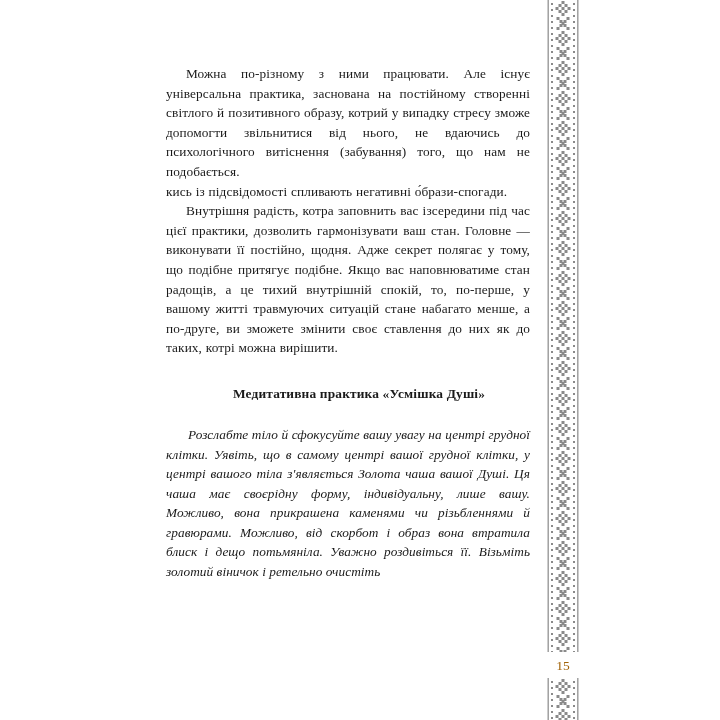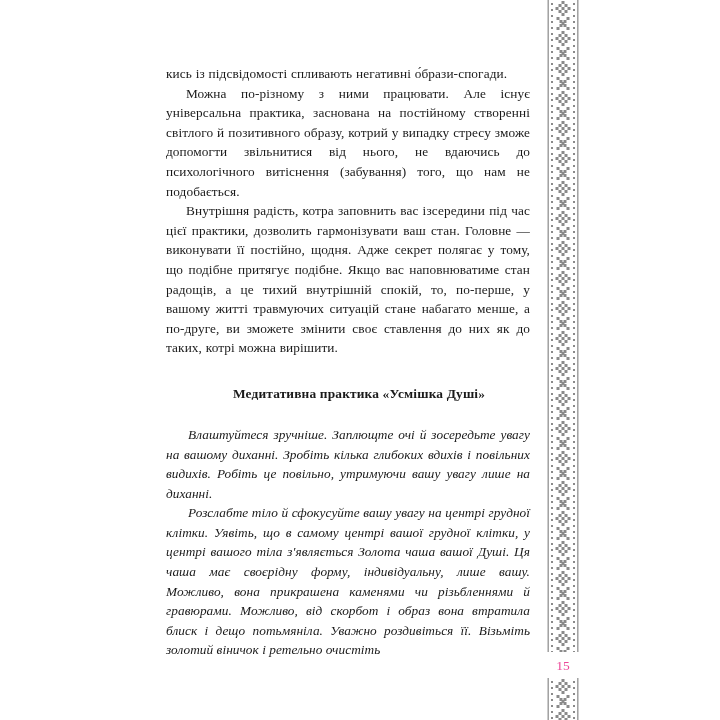--- a/index.html
+++ b/index.html
@@ -89,45 +89,44 @@
   
   .page-number {
     position: absolute;
     left: 547px;
     top: 655px;
     width: 32px;
     height: 22px;
     line-height: 22px;
     text-align: center;
     font-size: 13.5px;
-    color: #ec4899;
+    color: #a16207;
     background: #ffffff;
     font-family: "Liberation Serif", "DejaVu Serif", serif;
   }
 </style>
 </head>
 <body>
 
 <div class="page">
 
   <div class="text-column">
 
+    <p class="body-par indent">Можна по-різному з ними працювати. Але існує універсальна практика, заснована на постійному створенні світлого й позитивного образу, котрий у випадку стресу зможе допомогти звільнитися від нього, не вдаючись до психологічного витіснення (забування) того, що нам не подобається.</p>
+
     <p class="body-par no-indent">кись із підсвідомості спливають негативні о́брази-спогади.</p>
-
-    <p class="body-par indent">Можна по-різному з ними працювати. Але існує універсальна практика, заснована на постійному створенні світлого й позитивного образу, котрий у випадку стресу зможе допомогти звільнитися від нього, не вдаючись до психологічного витіснення (забування) того, що нам не подобається.</p>
 
     <p class="body-par indent">Внутрішня радість, котра заповнить вас ізсередини під час цієї практики, дозволить гармонізувати ваш стан. Головне — виконувати її постійно, щодня. Адже секрет полягає у тому, що подібне притягує подібне. Якщо вас наповнюватиме стан радощів, а це тихий внутрішній спокій, то, по-перше, у вашому житті травмуючих ситуацій стане набагато менше, а по-друге, ви зможете змінити своє ставлення до них як до таких, котрі можна вирішити.</p>
 
     <div class="gap-before-heading"></div>
 
     <h2 class="section-heading">Медитативна практика «Усмішка Душі»</h2>
 
     <div class="gap-after-heading"></div>
 
-    <p class="italic-par">Влаштуйтеся зручніше. Заплющте очі й зосередьте увагу на вашому диханні. Зробіть кілька глибоких вдихів і повільних видихів. Робіть це повільно, утримуючи вашу увагу лише на диханні.</p>
 
     <p class="italic-par">Розслабте тіло й сфокусуйте вашу увагу на центрі грудної клітки. Уявіть, що в самому центрі вашої грудної клітки, у центрі вашого тіла з'являється Золота чаша вашої Душі. Ця чаша має своєрідну форму, індивідуальну, лише вашу. Можливо, вона прикрашена каменями чи різьбленнями й гравюрами. Можливо, від скорбот і образ вона втратила блиск і дещо потьмяніла. Уважно роздивіться її. Візьміть золотий віничок і ретельно очистіть</p>
   </div>
 
   <div class="ornament-band ornament-top">
     <div class="ornament-strip">
       <svg width="32" height="660" viewBox="0 0 32 660" xmlns="http://www.w3.org/2000/svg" aria-hidden="true">
         <defs>
           <pattern id="embroidery" x="0" y="0" width="32" height="30" patternUnits="userSpaceOnUse">
 

